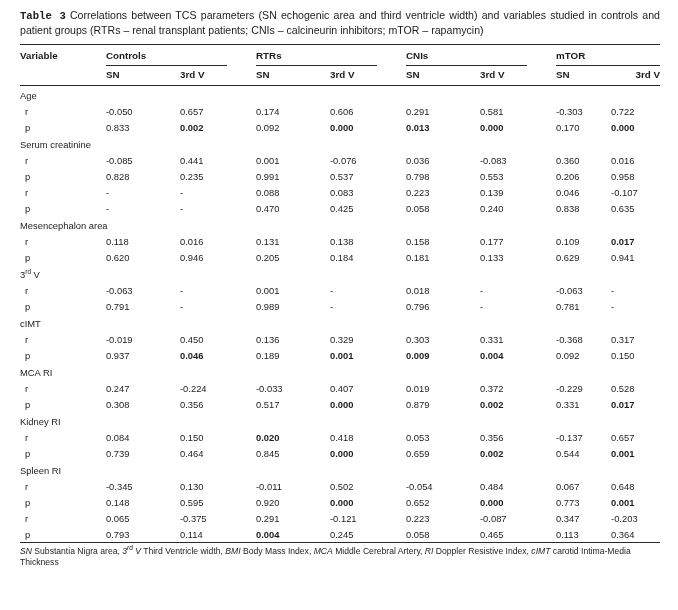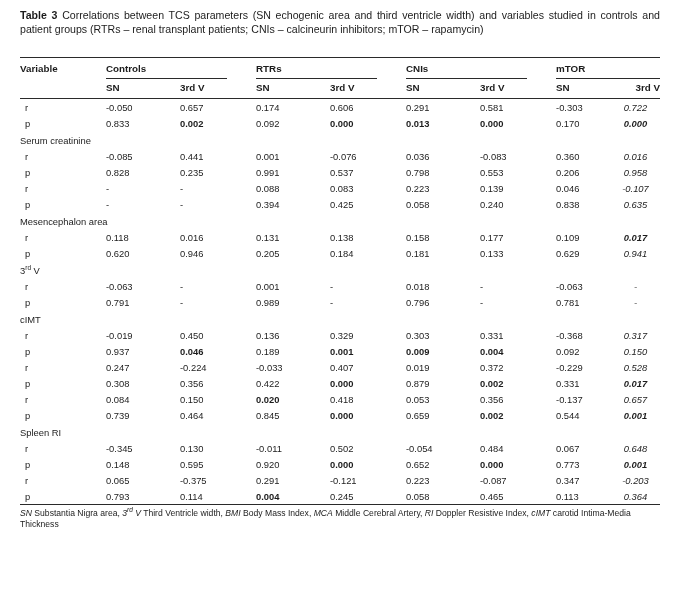--- a/index.html
+++ b/index.html
@@ -13,26 +13,26 @@
     color:var(--ink);
     -webkit-font-smoothing:antialiased;
   }
   .page{padding:9px 18px 0 20px;}
   .caption{
     width:640px;
     font-size:10.6px;line-height:13.5px;
     text-align:justify;
     color:var(--ink);
   }
-  .caption b{font-weight:700;}
+  .caption b{font-weight:700;font-family:Liberation Mono, monospace;}
   table.corr{
     width:640px;
     border-collapse:collapse;
     table-layout:fixed;
-    margin-top:21px;
+    margin-top:7px;
     border-bottom:1px solid var(--rule);
   }
   thead th{
     font-size:9.8px;font-weight:700;text-align:left;
     vertical-align:top;padding:0;
   }
   thead tr.group-row th{
     border-top:1px solid var(--rule);
   }
   thead tr.group-row th{padding-top:5px;}
@@ -49,21 +49,21 @@
   thead th.last{text-align:right;}
   tbody td{
     font-size:9.4px;line-height:11px;
     padding:2.5px 0;
     text-align:left;
     white-space:nowrap;
   }
   tbody td.varlabel{padding-left:0;padding-top:3.5px;}
   tbody td.stat{padding-left:5px;}
   tbody td.num{}
-  tbody td.last{text-align:center;font-style:italic;}
+  tbody td.last{text-align:left;}
   tbody td.b{font-weight:700;}
   sup{font-size:6.5px;vertical-align:super;line-height:0;}
   .footnote{
     width:640px;
     margin-top:3px;
     font-size:8.6px;line-height:11px;
     color:var(--ink);
   }
   .footnote .it{font-style:italic;}
 </style>
@@ -109,20 +109,23 @@
         <th>SN</th>
         <th>3rd V</th>
         <th>SN</th>
         <th>3rd V</th>
         <th>SN</th>
         <th class="last">3rd V</th>
       </tr>
     </thead>
     <tbody>
         <tr>
+          <td class="varlabel" colspan="9">Age</td>
+        </tr>
+        <tr>
           <td class="stat">r</td>
           <td class="num">-0.050</td>
           <td class="num">0.657</td>
           <td class="num">0.174</td>
           <td class="num">0.606</td>
           <td class="num">0.291</td>
           <td class="num">0.581</td>
           <td class="num">-0.303</td>
           <td class="num last">0.722</td>
         </tr>
@@ -170,21 +173,21 @@
           <td class="num">0.083</td>
           <td class="num">0.223</td>
           <td class="num">0.139</td>
           <td class="num">0.046</td>
           <td class="num last">-0.107</td>
         </tr>
         <tr>
           <td class="stat">p</td>
           <td class="num">-</td>
           <td class="num">-</td>
-          <td class="num">0.394</td>
+          <td class="num">0.470</td>
           <td class="num">0.425</td>
           <td class="num">0.058</td>
           <td class="num">0.240</td>
           <td class="num">0.838</td>
           <td class="num last">0.635</td>
         </tr>
         <tr>
           <td class="varlabel" colspan="9">Mesencephalon area</td>
         </tr>
         <tr>
@@ -253,40 +256,46 @@
           <td class="num">0.937</td>
           <td class="num b">0.046</td>
           <td class="num">0.189</td>
           <td class="num b">0.001</td>
           <td class="num b">0.009</td>
           <td class="num b">0.004</td>
           <td class="num">0.092</td>
           <td class="num last">0.150</td>
         </tr>
         <tr>
+          <td class="varlabel" colspan="9">MCA RI</td>
+        </tr>
+        <tr>
           <td class="stat">r</td>
           <td class="num">0.247</td>
           <td class="num">-0.224</td>
           <td class="num">-0.033</td>
           <td class="num">0.407</td>
           <td class="num">0.019</td>
           <td class="num">0.372</td>
           <td class="num">-0.229</td>
           <td class="num last">0.528</td>
         </tr>
         <tr>
           <td class="stat">p</td>
           <td class="num">0.308</td>
           <td class="num">0.356</td>
-          <td class="num">0.422</td>
+          <td class="num">0.517</td>
           <td class="num b">0.000</td>
           <td class="num">0.879</td>
           <td class="num b">0.002</td>
           <td class="num">0.331</td>
           <td class="num b last">0.017</td>
+        </tr>
+        <tr>
+          <td class="varlabel" colspan="9">Kidney RI</td>
         </tr>
         <tr>
           <td class="stat">r</td>
           <td class="num">0.084</td>
           <td class="num">0.150</td>
           <td class="num b">0.020</td>
           <td class="num">0.418</td>
           <td class="num">0.053</td>
           <td class="num">0.356</td>
           <td class="num">-0.137</td>

